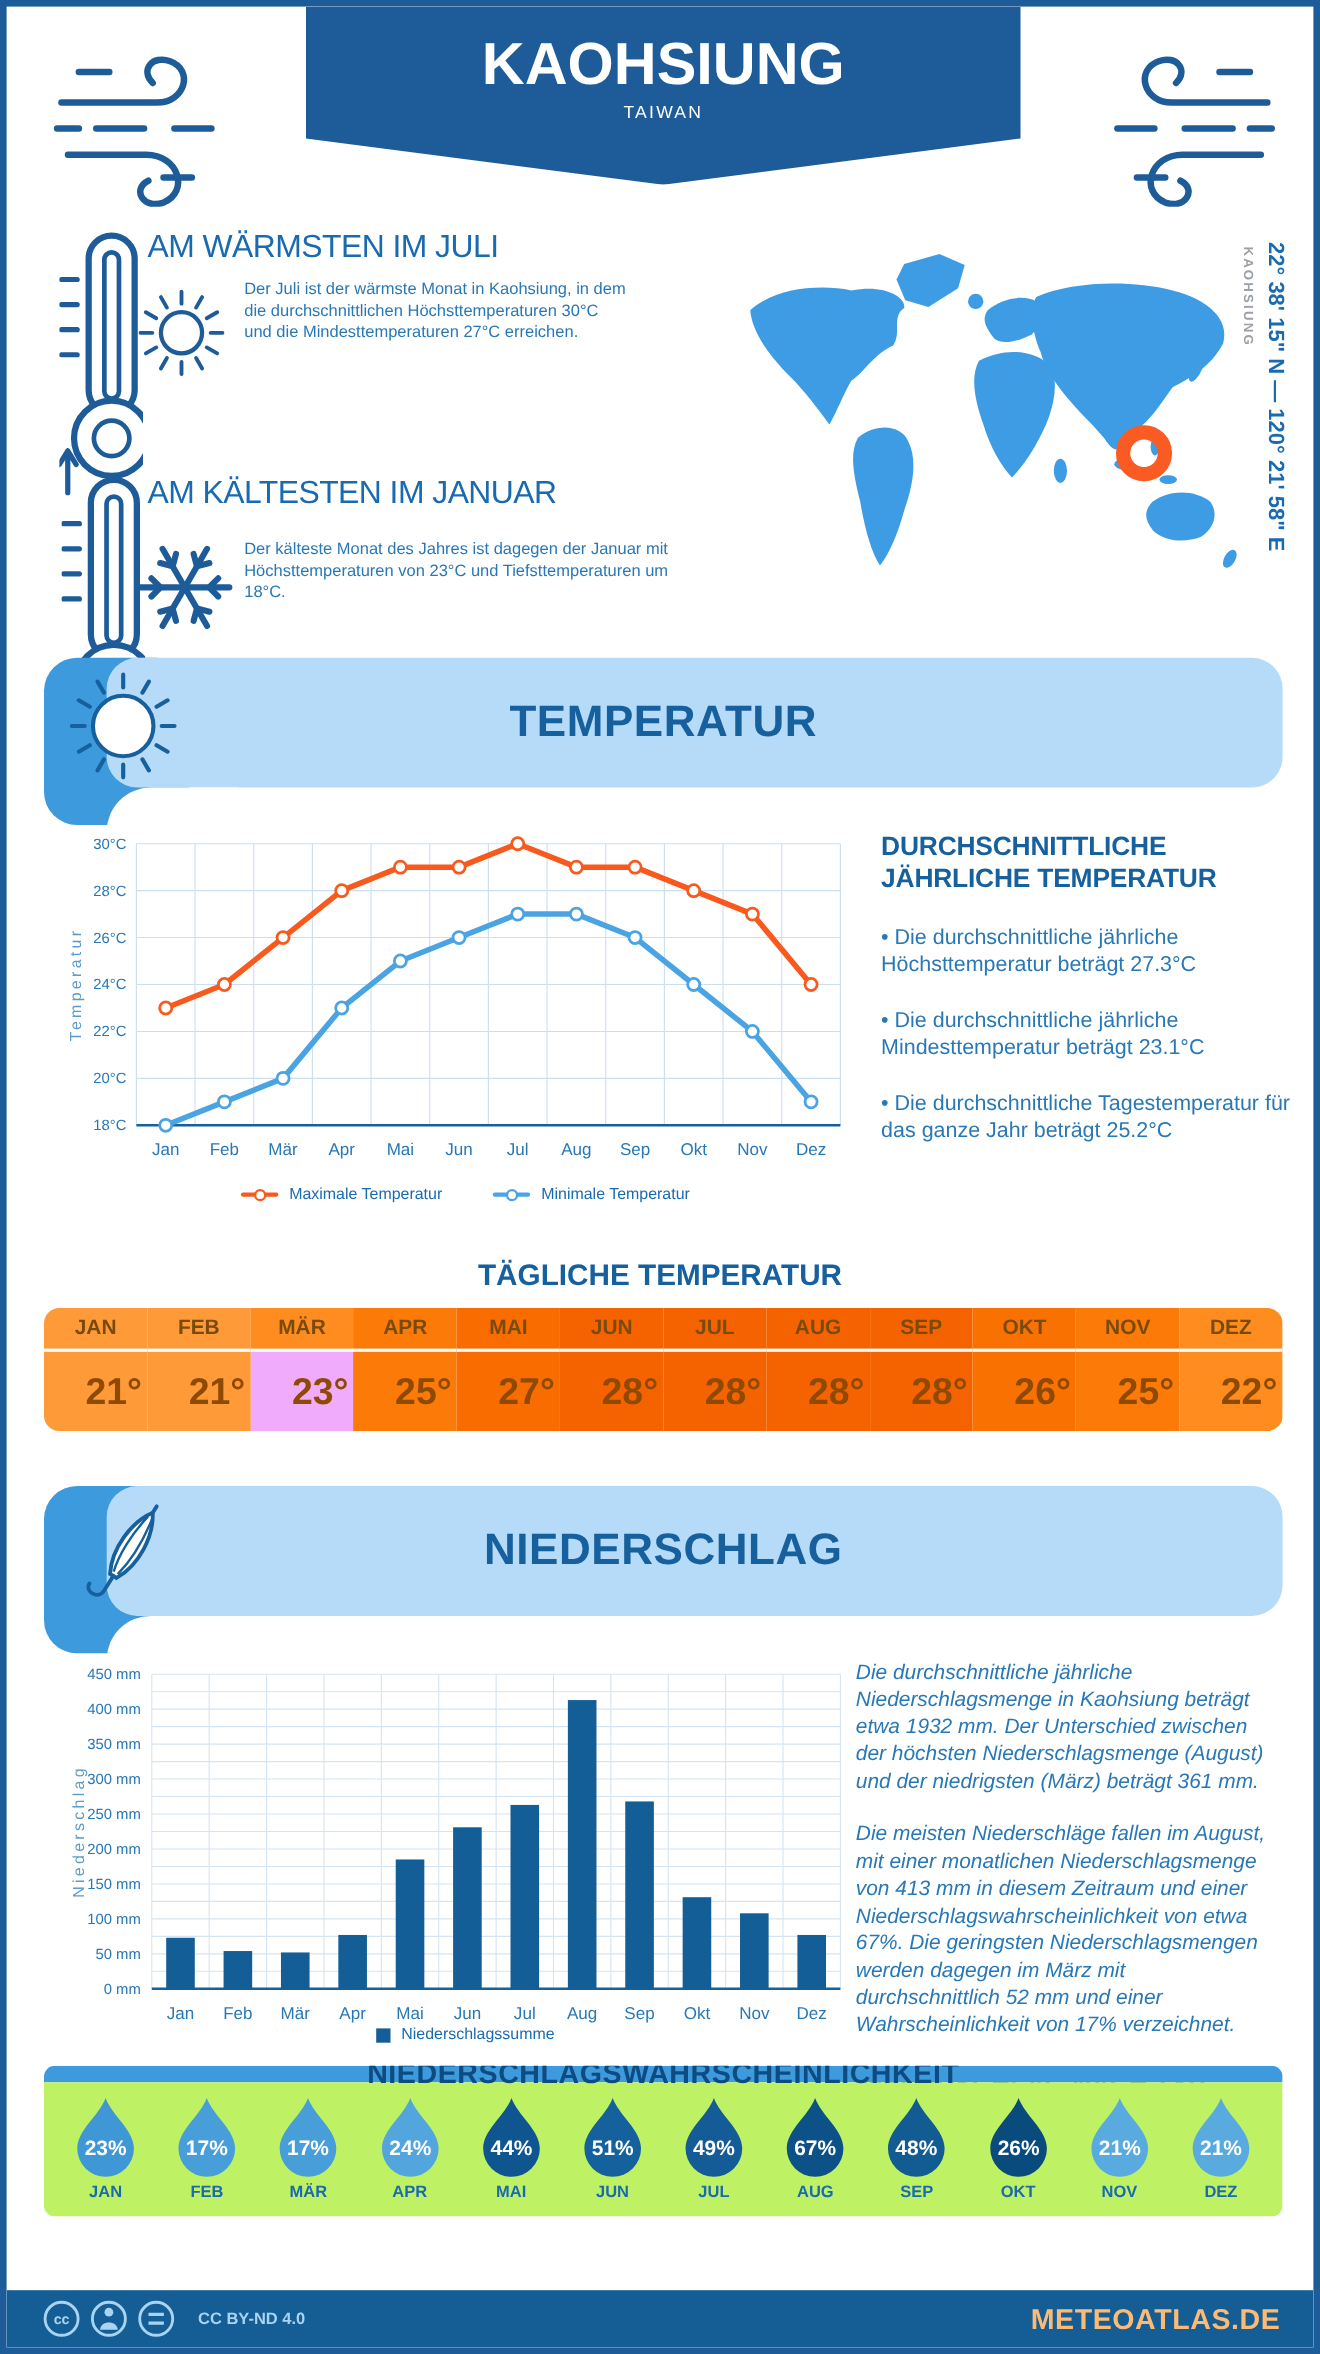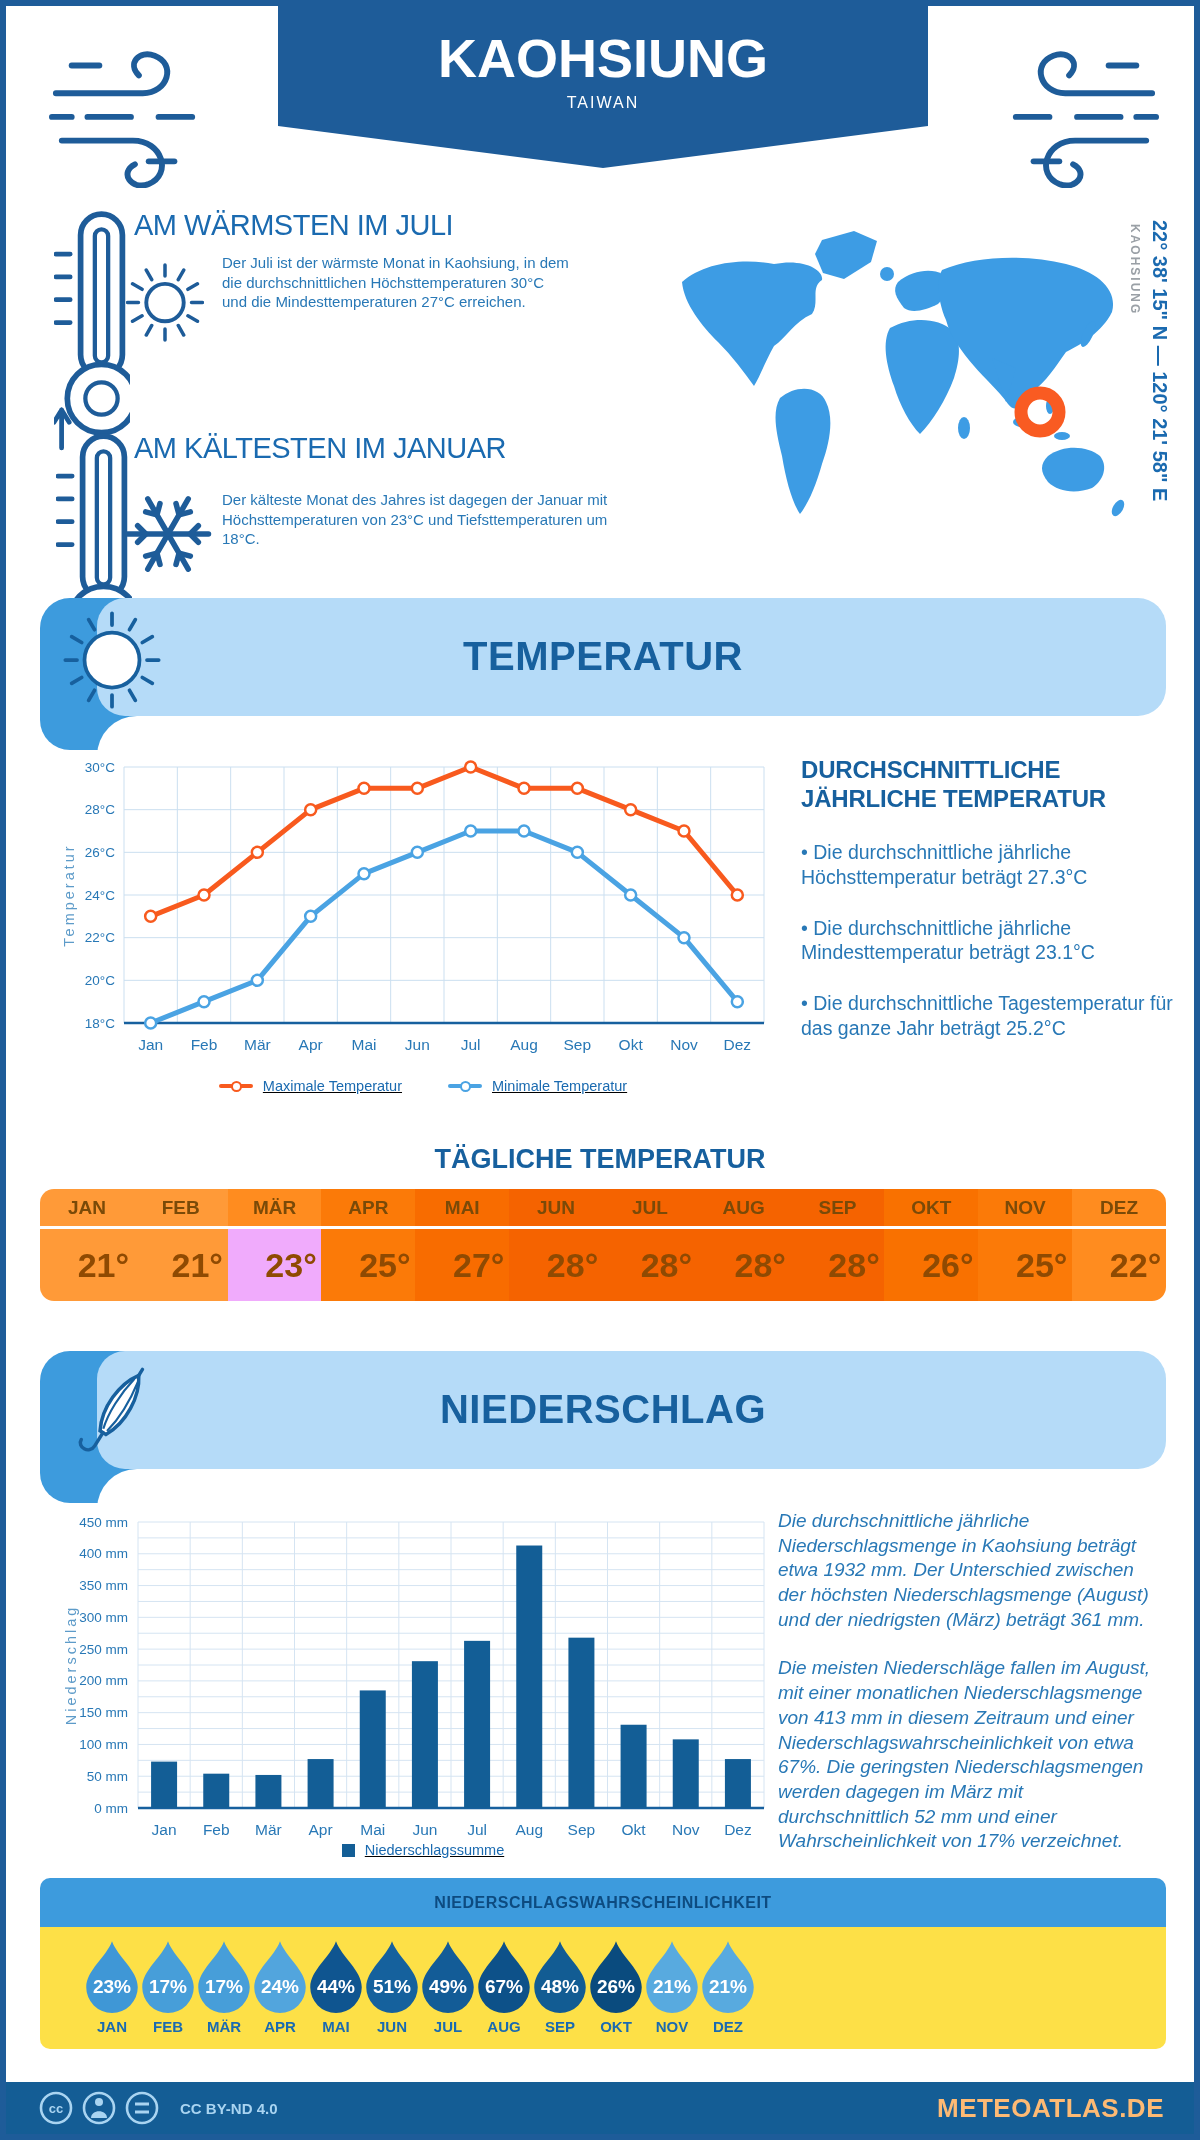--- a/index.html
+++ b/index.html
@@ -31,21 +31,21 @@
   .bs-light{position:absolute;left:57px;top:0;width:1069px;height:118px;background:#B5DBF8;border-radius:28px;}
   .bs-cover{position:absolute;left:57px;top:118px;width:120px;height:42px;background:#fff;border-top-left-radius:40px;}
   .bs-title{position:absolute;left:0;right:0;top:36px;text-align:center;font-size:40px;font-weight:bold;color:#17609E;letter-spacing:0.5px;}
   .bs-icon{position:absolute;left:22px;top:12px;}
 
   
   svg text{font-family:"Liberation Sans",sans-serif;}
   .tick{font-size:13.5px;fill:#2878B6;}
   .cat{font-size:15.5px;fill:#2878B6;}
   .ylab{font-size:14.5px;fill:#5D9BC9;letter-spacing:3px;}
-  .legend{position:absolute;display:flex;justify-content:center;gap:46px;align-items:center;text-decoration:underline;}
+  .legend{position:absolute;display:flex;justify-content:center;gap:46px;align-items:center;}
   .lg-item{display:flex;align-items:center;gap:10px;}
   .lg-label{font-size:14.5px;color:#1A6AB0;}
   .lg-line{position:relative;width:34px;height:4.5px;border-radius:2px;}
   .lg-dot{position:absolute;left:12px;top:-3.2px;width:7px;height:7px;background:#fff;border-radius:50%;border:2.2px solid currentColor;}
   .lg-sq{width:13px;height:13px;}
 
   
   .panel-head{font-size:24px;font-weight:bold;color:#17609E;line-height:1.2;letter-spacing:-0.2px;}
   .bullet{margin:0 0 7px 0;font-size:19.5px;line-height:1.28;color:#2878B6;}
   .para{margin:0 0 24px 0;font-size:19px;line-height:1.3;color:#2878B6;}
@@ -53,23 +53,23 @@
   
   .daily-title{position:absolute;left:0;right:0;top:1138px;text-align:center;font-size:27px;font-weight:bold;color:#17609E;}
   .daily-table{position:absolute;left:34px;top:1183px;width:1126px;height:112px;border-radius:14px;overflow:hidden;display:flex;}
   .dt-col{flex:1;display:flex;flex-direction:column;}
   .dt-head{height:37px;display:flex;align-items:center;justify-content:center;font-size:19px;font-weight:bold;
     color:#7A4A08;border-bottom:3px solid #fff;}
   .dt-val{flex:1;display:flex;align-items:center;justify-content:center;font-size:34px;font-weight:bold;color:#8F4A02;padding-left:33px;}
 
   
   .prob-panel{position:absolute;left:34px;top:1872px;width:1126px;border-radius:10px;overflow:hidden;}
-  .prob-head{height:49px;background:#3D9BDD;display:flex;align-items:center;justify-content:center;
-    font-size:16px;font-weight:bold;color:#0D4B80;letter-spacing:0.5px;}
-  .prob-body{background:#fde047;padding:12px 44px 14px;display:flex;justify-content:flex-start;}
+  .prob-head{height:15px;background:#3D9BDD;display:flex;align-items:center;justify-content:center;
+    font-size:26px;font-weight:bold;color:#0D4B80;letter-spacing:0.5px;}
+  .prob-body{background:#bef264;padding:12px 28px 14px;display:flex;justify-content:space-between;}
   .drop-item{display:flex;flex-direction:column;align-items:center;}
   .drop-month{margin-top:5px;font-size:15px;font-weight:bold;color:#1A6AB0;}
 
   
   .footer{position:absolute;left:0;right:0;bottom:0;height:52px;background:#145D95;display:flex;align-items:center;
     justify-content:space-between;padding:0 30px;}
   .footer-left{display:flex;align-items:center;gap:14px;}
   .cc-text{font-size:15px;font-weight:bold;color:#A9D4F1;}
   .site{font-size:26px;font-weight:bold;color:#fdba74;letter-spacing:0.5px;}
 </style>

